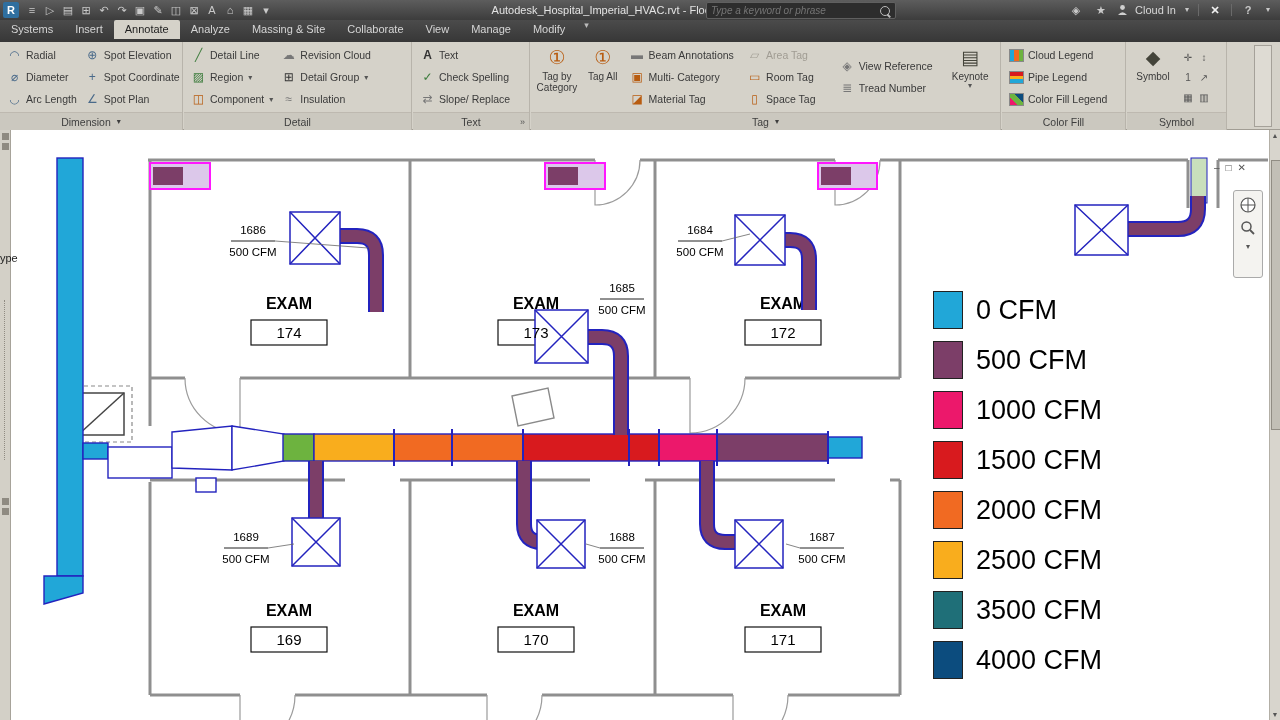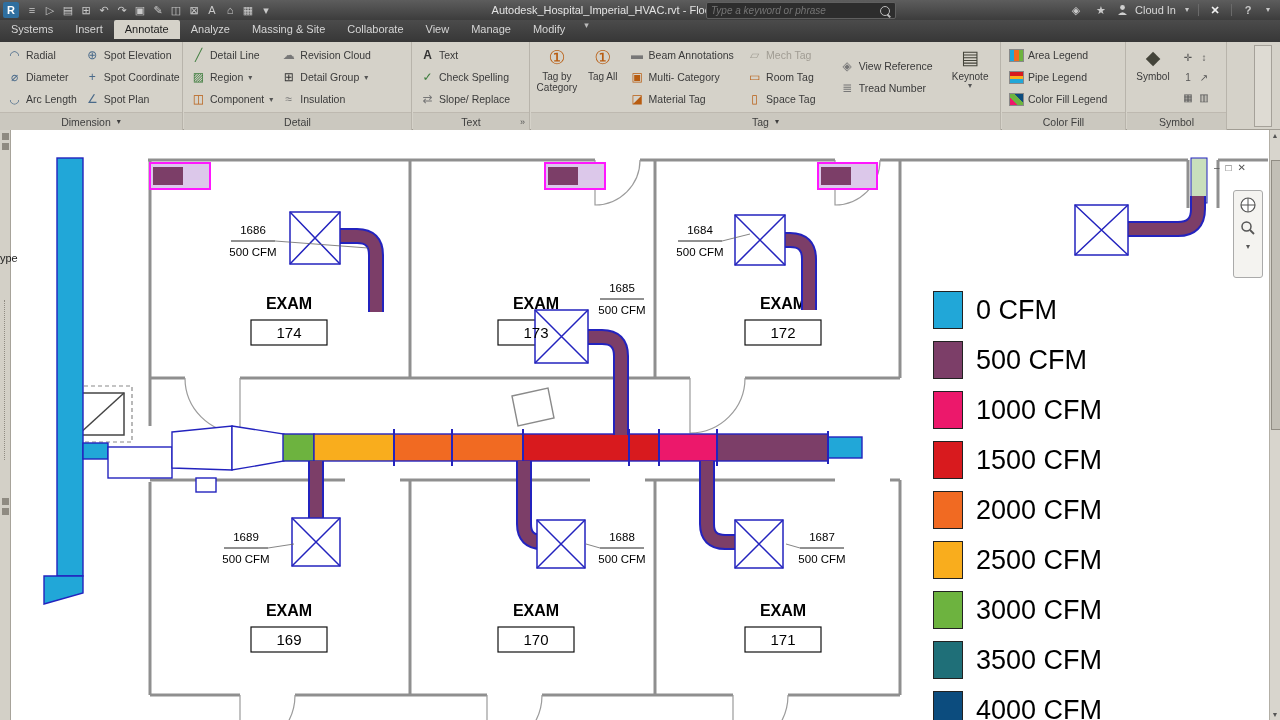--- a/index.html
+++ b/index.html
@@ -265,21 +265,21 @@
             <span>Multi- Category</span>
           </div>
         <div class="sbtn">
             <span class="ic org">◪</span>
             <span>Material Tag</span>
           </div>
       </div>
       <div class="col" style="width:93px;">
         <div class="sbtn disabled">
             <span class="ic">▱</span>
-            <span>Mech Tag</span>
+            <span>Area Tag</span>
           </div>
         <div class="sbtn">
             <span class="ic org">▭</span>
             <span>Room Tag</span>
           </div>
         <div class="sbtn">
             <span class="ic org">▯</span>
             <span>Space Tag</span>
           </div>
       </div>
@@ -303,21 +303,21 @@
         <span>Tag</span>
         <span style="font-size:8px;">▾</span>
       </div>
   </div>
 
   <div class="panel" style="left:1002px;width:124px;">
     <div class="pbody">
       <div class="col">
         <div class="sbtn">
             <span class="icg icg1"></span>
-            <span>Area Legend</span>
+            <span>Cloud Legend</span>
           </div>
         <div class="sbtn">
             <span class="icg icg2"></span>
             <span>Pipe Legend</span>
           </div>
         <div class="sbtn">
             <span class="icg icg3"></span>
             <span>Color Fill Legend</span>
           </div>
       </div>
@@ -503,24 +503,20 @@
       </div>
     <div class="lrow">
         <span class="lsw" style="background: rgb(241, 106, 34);"></span>
         <span class="llb">2000 CFM</span>
       </div>
     <div class="lrow">
         <span class="lsw" style="background: rgb(249, 173, 29);"></span>
         <span class="llb">2500 CFM</span>
       </div>
     <div class="lrow">
-        <span class="lsw" style="background: rgb(109, 179, 63);"></span>
-        <span class="llb">3000 CFM</span>
-      </div>
-    <div class="lrow">
         <span class="lsw" style="background: rgb(31, 111, 120);"></span>
         <span class="llb">3500 CFM</span>
       </div>
     <div class="lrow">
         <span class="lsw" style="background: rgb(12, 76, 126);"></span>
         <span class="llb">4000 CFM</span>
       </div>
   </div>
 
   <div id="dock">

